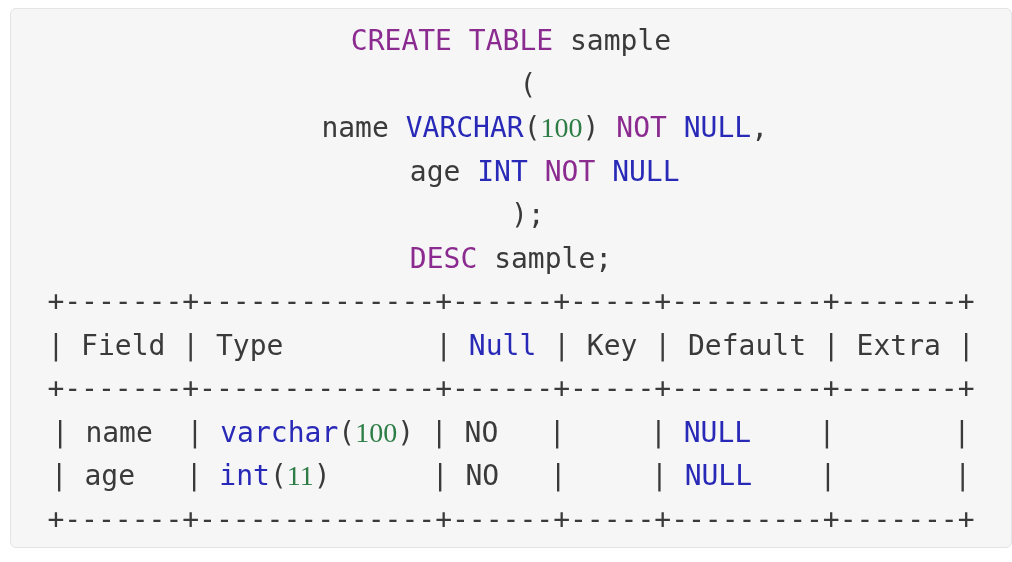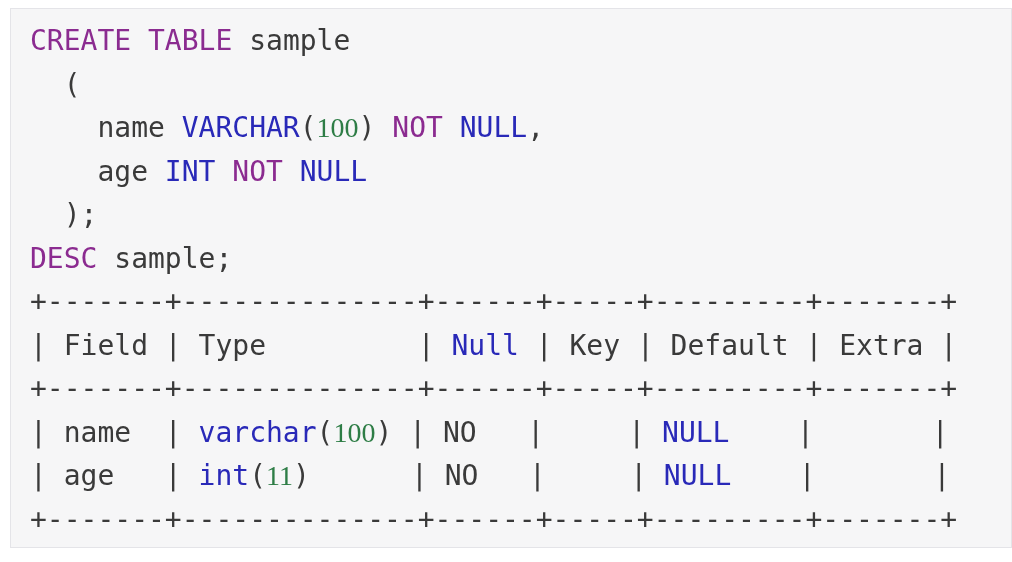--- a/index.html
+++ b/index.html
@@ -12,23 +12,24 @@
   }
   .code-panel {
     position: absolute;
     left: 10px;
     top: 8px;
     right: 0;
     bottom: 14px;
     box-sizing: border-box;
     background: var(--panel-bg, #f6f6f7);
     border: 1px solid var(--panel-border, #e4e4e8);
-    border-radius: 0;
+    border-radius: 6px;
     padding: 10px 19px 8px 19px;
     overflow: hidden;
+    text-align: center;
   }
   .code {
     font-family: "DejaVu Sans Mono", "Liberation Mono", monospace;
     font-size: 28px;
     line-height: 43.5px;
     white-space: pre;
     color: var(--def, #3a3a3a);
   }
   .code-line { white-space: pre; }
   .tok-default { color: var(--def, #3a3a3a); }

